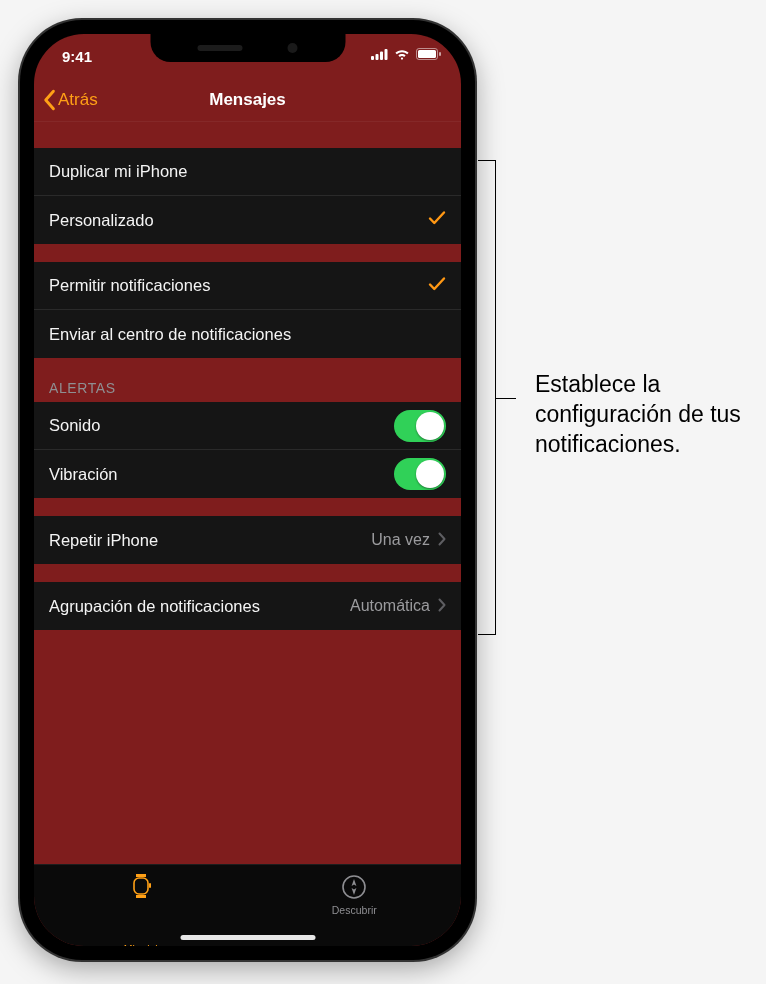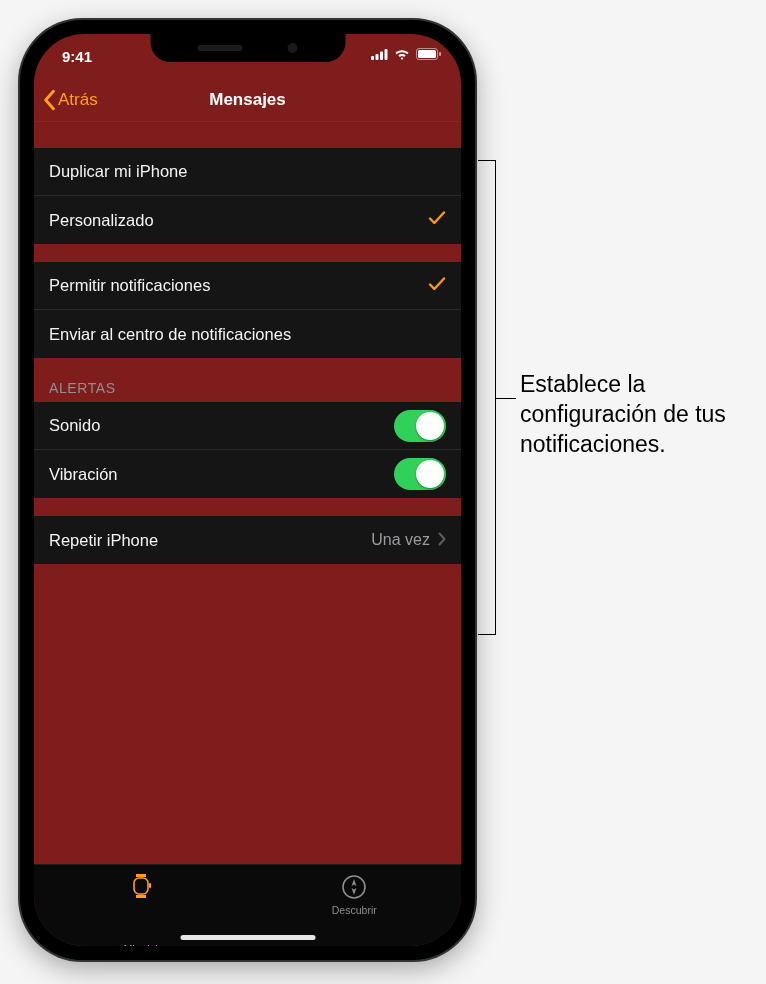--- a/index.html
+++ b/index.html
@@ -115,21 +115,21 @@
     
     .callout {
       position: absolute; left: 478px; top: 160px;
       width: 18px; height: 475px;
       border-top: 1px solid #000;
       border-bottom: 1px solid #000;
       border-right: 1px solid #000;
     }
     .callout-line { position: absolute; left: 18px; top: 50%; width: 20px; border-top: 1px solid #000; }
     .callout-text {
-      position: absolute; left: 520px; top: 370px;
+      position: absolute; left: 535px; top: 370px;
       width: 230px; font-size: 23px; line-height: 1.3; color: #000;
     }
   </style>
 </head>
 <body>
 
 <div class="phone">
   <div class="screen">
 
     <div class="statusbar">
@@ -217,20 +217,31 @@
           <span class="cell-label">Repetir iPhone</span>
           <span class="cell-detail">Una vez</span>
           <span class="chevron">
             <svg width="8" height="14" viewBox="0 0 8 14">
                 <path d="M1.5 1.5 6.5 7l-5 5.5" fill="none" stroke="#5e5e62" stroke-width="2" stroke-linecap="round" stroke-linejoin="round"></path>
               </svg>
           </span>
         </div>
       </div>
 
+      <div class="group">
+        <div class="cell">
+          <span class="cell-label">Agrupación de notificaciones</span>
+          <span class="cell-detail">Automática</span>
+          <span class="chevron">
+            <svg width="8" height="14" viewBox="0 0 8 14">
+                <path d="M1.5 1.5 6.5 7l-5 5.5" fill="none" stroke="#5e5e62" stroke-width="2" stroke-linecap="round" stroke-linejoin="round"></path>
+              </svg>
+          </span>
+        </div>
+      </div>
 
     </div>
 
     <div class="tabbar">
       <div class="tab active">
         <span class="tab-icon">
           <svg width="30" height="26" viewBox="0 0 30 26">
               <rect x="8" y="5" width="14" height="16" rx="5" fill="none" stroke="#ffa016" stroke-width="1.6"></rect>
               <rect x="10" y="1" width="10" height="3" fill="#ffa016"></rect>
               <rect x="10" y="22" width="10" height="3" fill="#ffa016"></rect>

